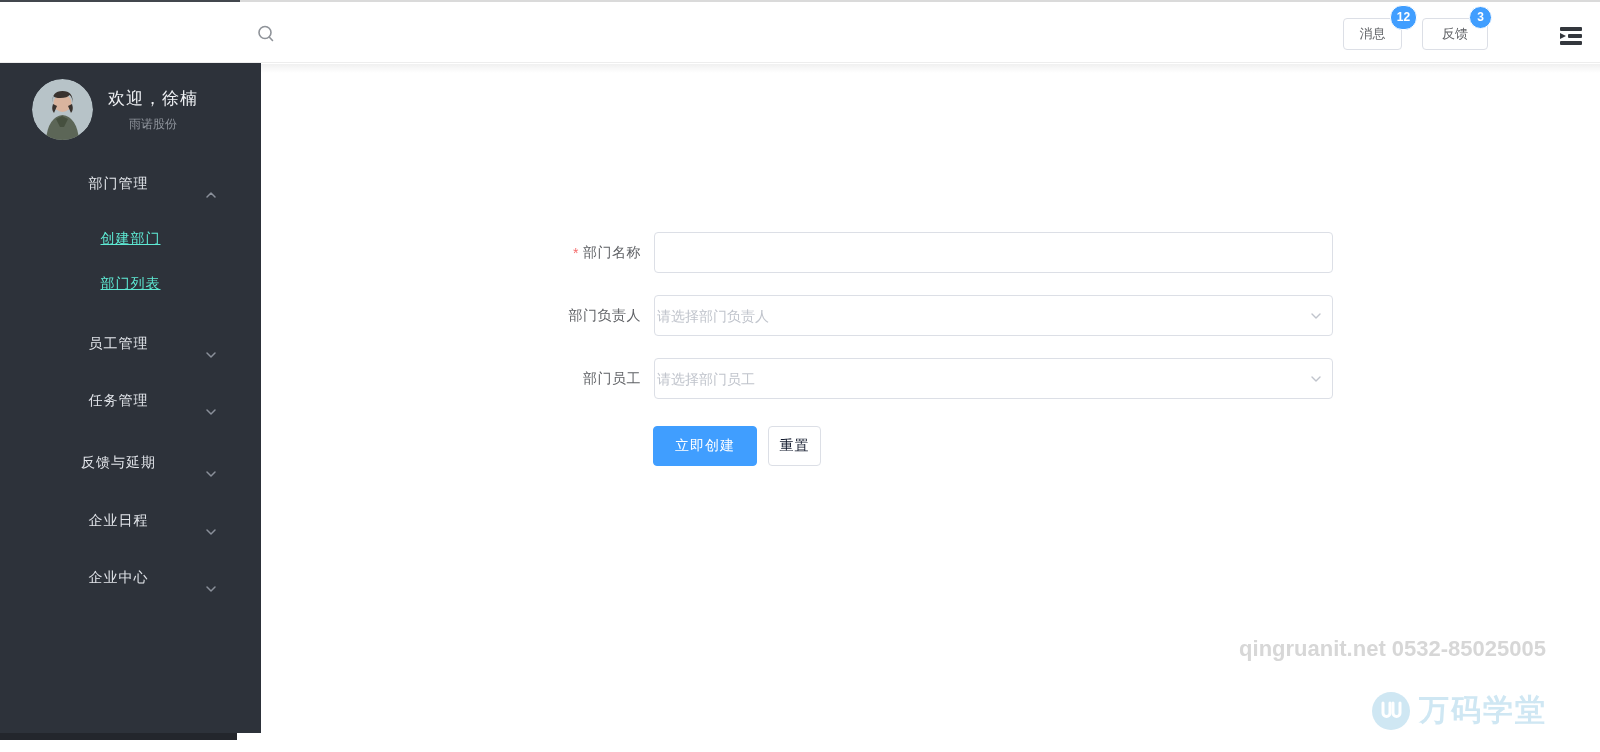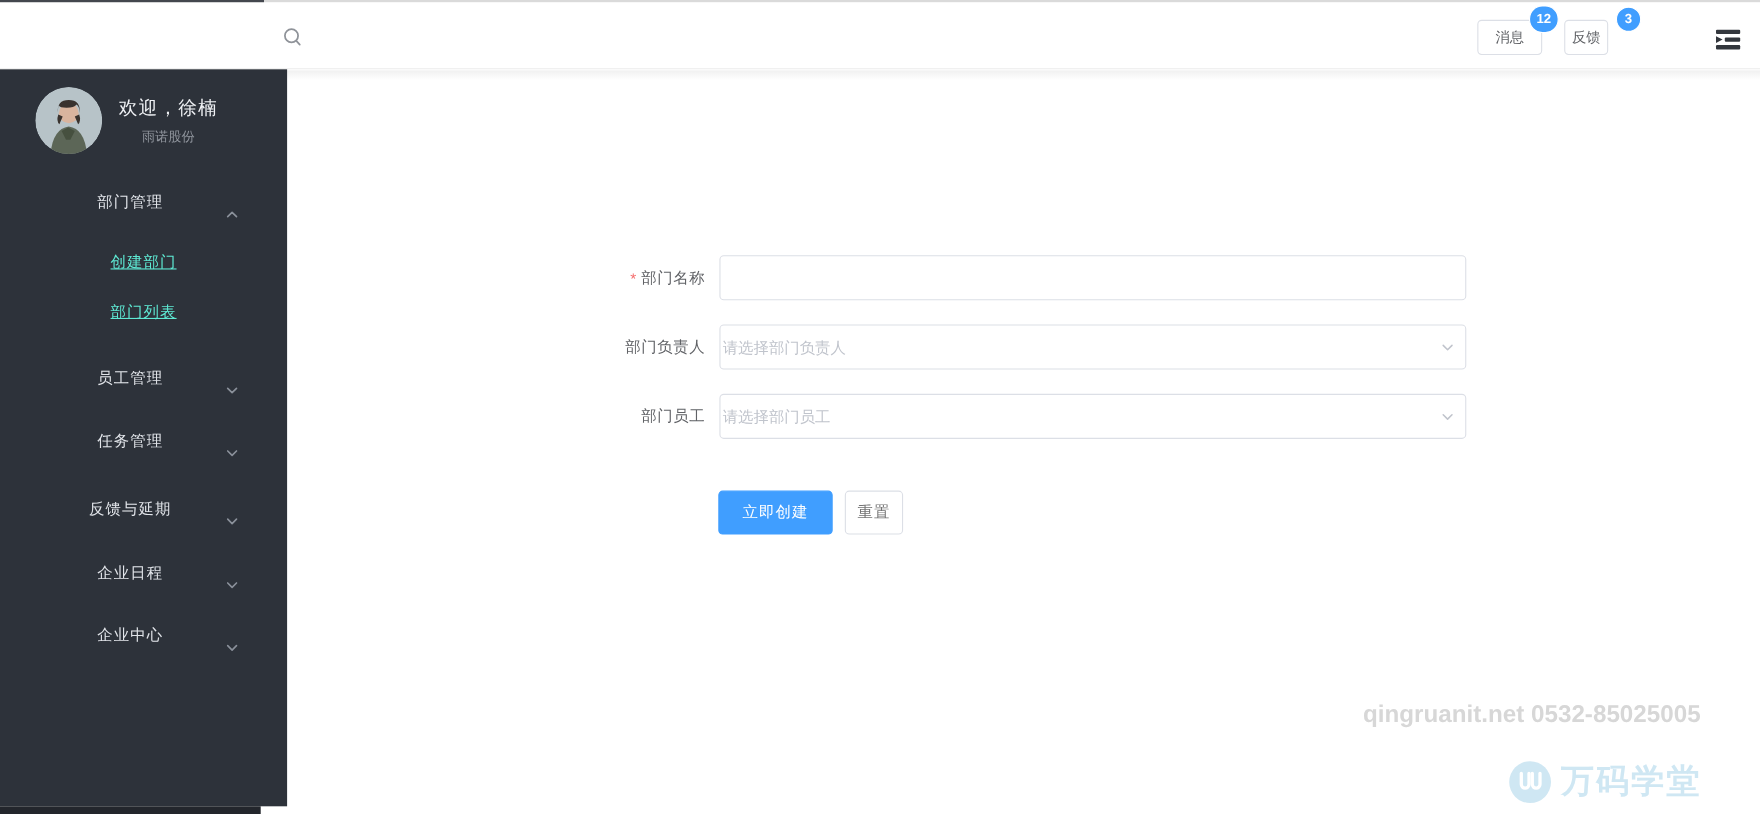--- a/index.html
+++ b/index.html
@@ -14,21 +14,21 @@
 
   
   .header{ position:absolute; left:0; top:0; width:1600px; height:63px; background:#fff;
            border-bottom:1px solid #ededed; z-index:3;}
   .header-shadow{ position:absolute; left:236px; top:64px; width:1364px; height:9px;
            background:linear-gradient(to bottom, rgba(0,0,0,0.06), rgba(0,0,0,0)); z-index:2;}
   .search-btn{ position:absolute; left:255px; top:23px; width:22px; height:22px; cursor:pointer; background:none; border:none;}
   .hdr-btn{ position:absolute; top:18px; height:32px; background:#fff; border:1px solid #dcdfe6;
             border-radius:4px; font-size:13px; color:#606266; text-align:center; line-height:30px; cursor:pointer;}
   .btn-msg{ left:1343px; width:59px; }
-  .btn-fb { left:1422px; width:40px; }
+  .btn-fb { left:1422px; width:66px; }
   .badge{ position:absolute; background:#409eff; color:#fff; font-size:12px; font-weight:bold;
           border:1px solid #fff; border-radius:12px; text-align:center; z-index:4;}
   .badge-12{ left:1390px; top:5px; min-width:27px; height:25px; line-height:23px;}
   .badge-3 { left:1469px; top:6px; width:23px; height:23px; line-height:21px;}
   .fold-btn{ position:absolute; left:1557px; top:26px; width:28px; height:20px; background:none; border:none; cursor:pointer;}
 
   
   .sidebar{ position:absolute; left:0; top:63px; width:261px; height:670px; background:#2d323a; z-index:3;}
   .sidebar-strip{ position:absolute; left:0; top:733px; width:237px; height:7px; background:#23262c; z-index:3;}
   .profile{ position:absolute; left:32px; top:16px; display:flex; align-items:center; }
@@ -49,23 +49,23 @@
   .req{ color:#f56c6c; font-style:normal; margin-right:4px; font-size:14px; }
   .f-input{ position:absolute; left:654px; width:679px; height:41px; border:1px solid #dcdfe6;
             border-radius:4px; background:#fff; font-size:14px; color:#606266; padding:0 2px;
             font-family:"Liberation Sans", sans-serif; outline:none;}
   .f-input::placeholder{ color:#c0c4cc; }
   .sel-wrap{ position:absolute; left:654px; width:679px; height:41px; }
   .sel-wrap .f-input{ left:0; width:679px; cursor:pointer; }
   .sel-chev{ position:absolute; right:11px; top:15px; }
 
   .btn{ position:absolute; top:426px; height:40px; border-radius:4px; font-size:14px; cursor:pointer;
-        font-family:"Liberation Sans", sans-serif; letter-spacing:1px;margin-top:20px;}
+        font-family:"Liberation Sans", sans-serif; letter-spacing:1px;}
   .btn-primary{ left:653px; width:104px; background:#409eff; border:1px solid #409eff; color:#fff; }
-  .btn-plain{ left:768px; width:53px; background:#fff; border:1px solid #dcdfe6; color:#737373; }
+  .btn-plain{ left:768px; width:53px; background:#fff; border:1px solid #dcdfe6; color:#0f172a; }
 
   
   .wm-text{ position:absolute; right:54px; top:636px; font-size:22px; font-weight:bold; color:#d7d7d7; }
   .brand{ position:absolute; left:1371px; top:690px; display:flex; align-items:center; }
   .brand-name{ font-size:30px; font-weight:bold; color:#cfe7f3; letter-spacing:2px; margin-left:8px; }
 </style>
 </head>
 <body>
 
 <div class="stage">

